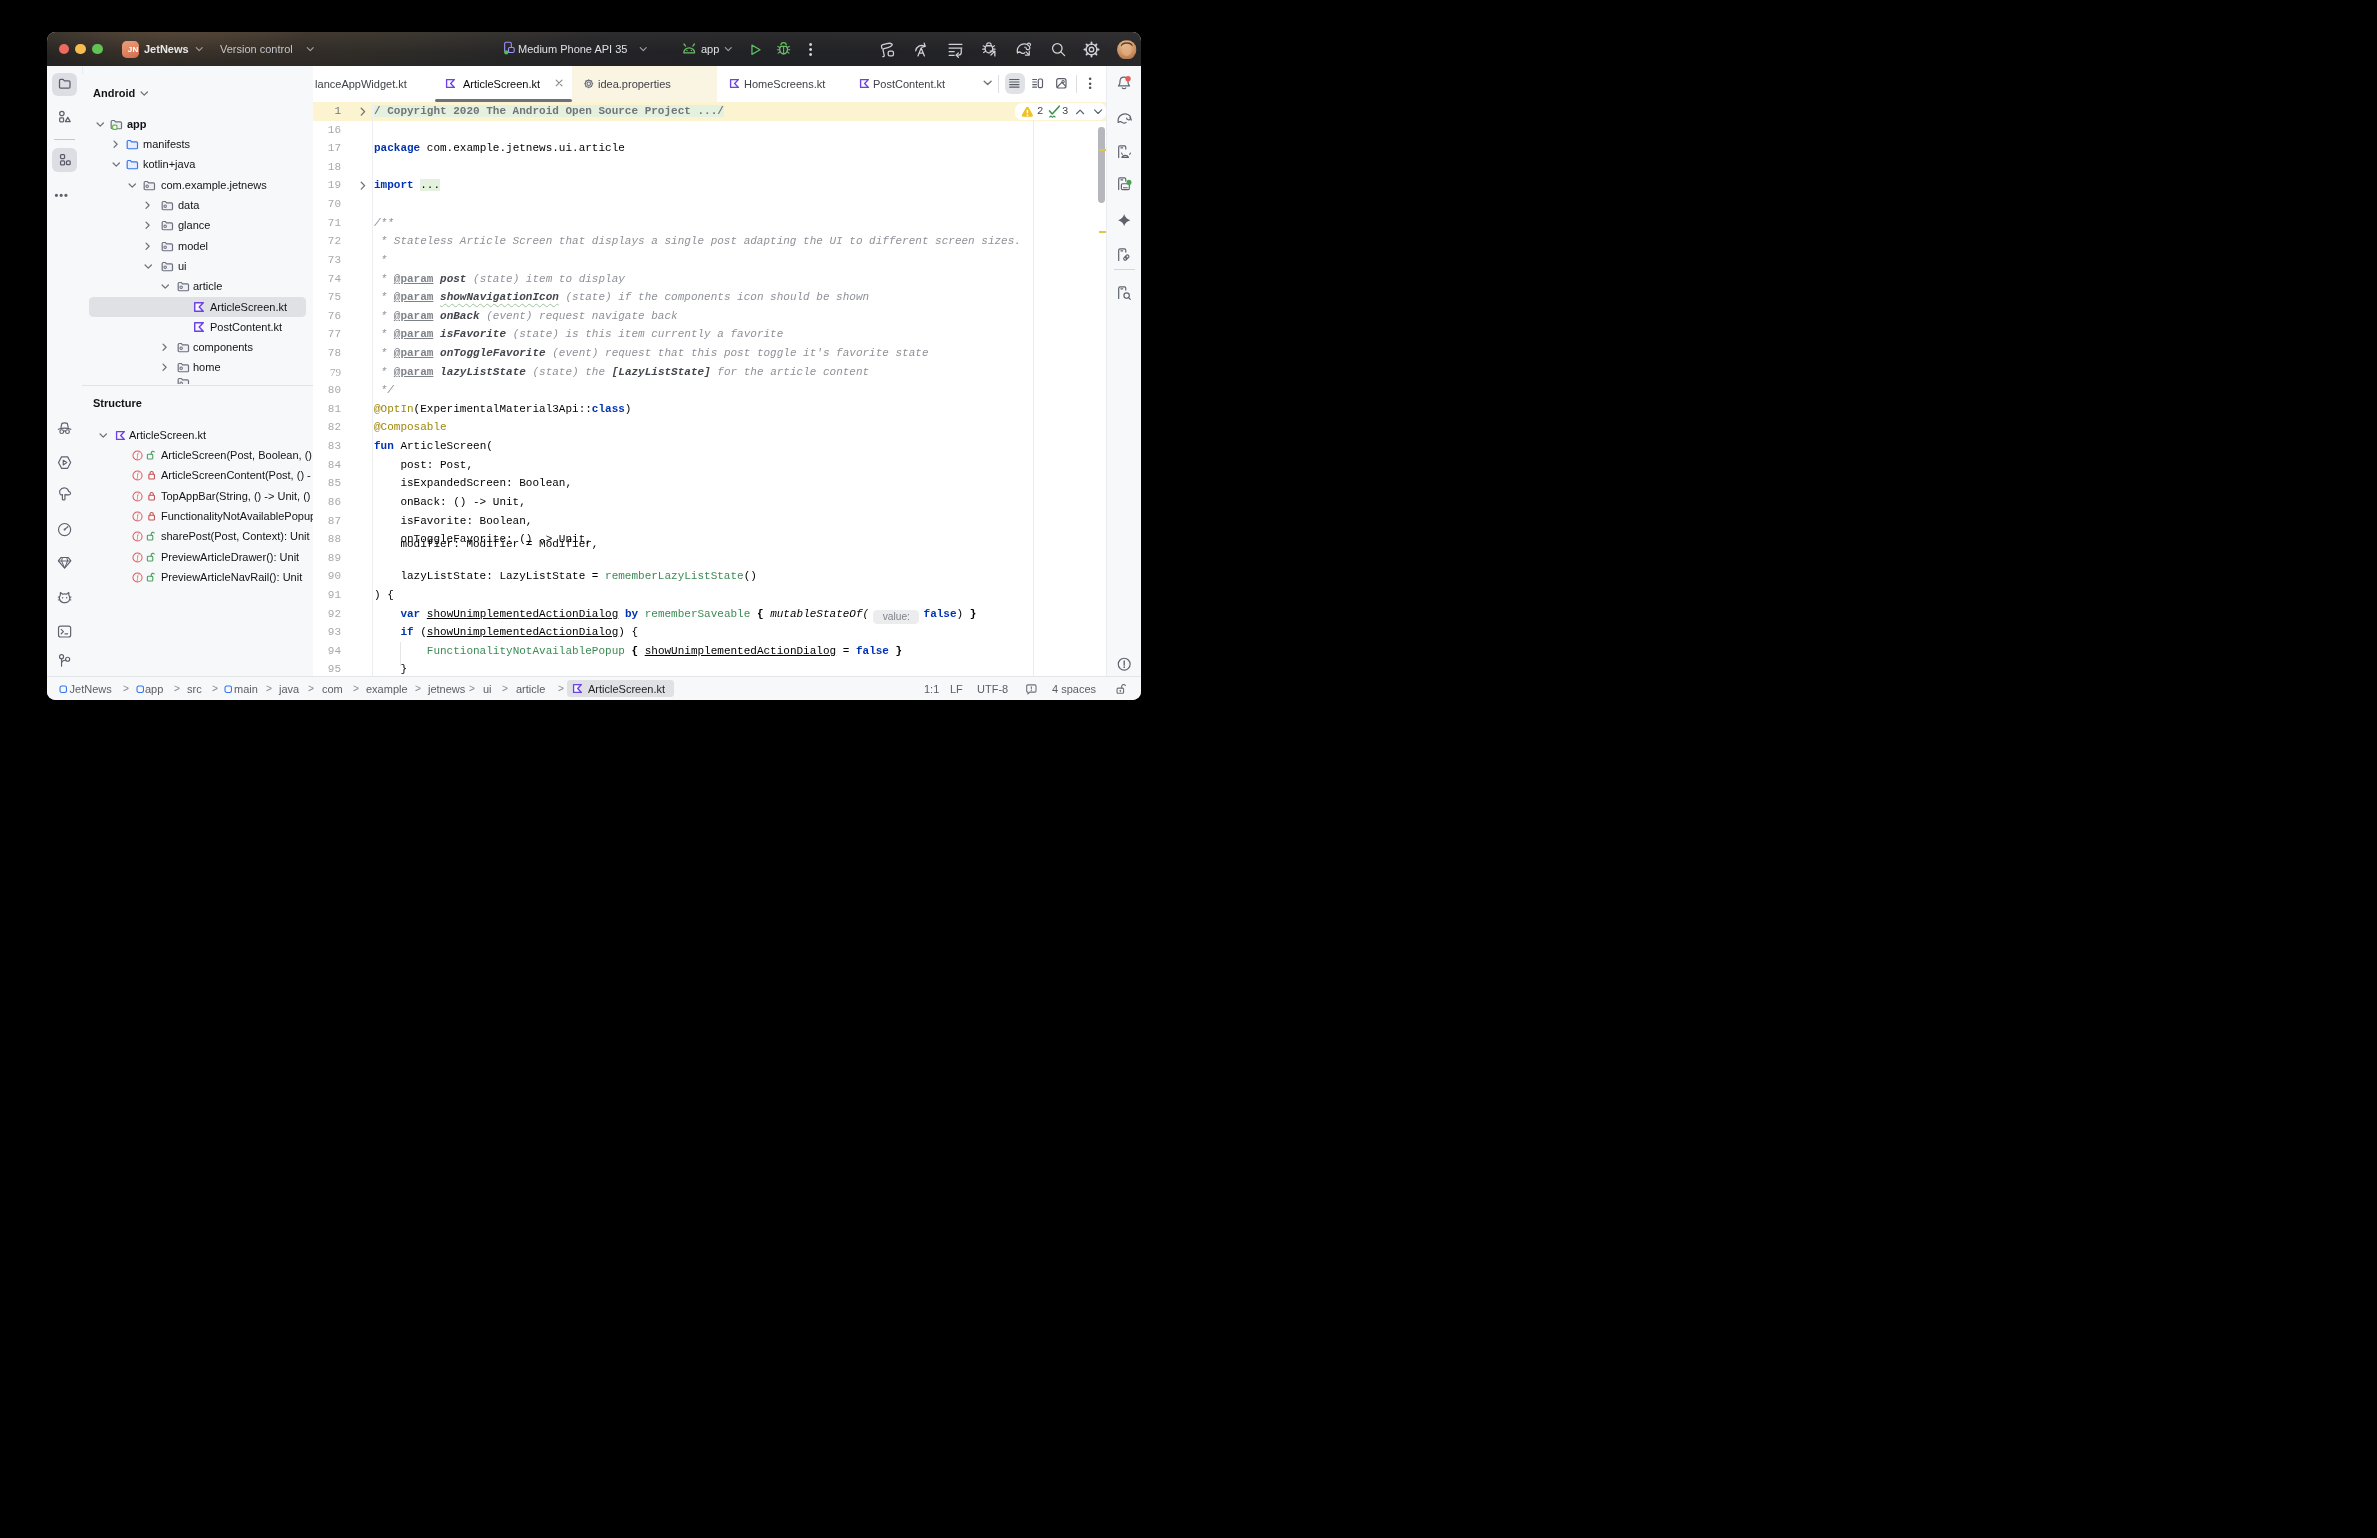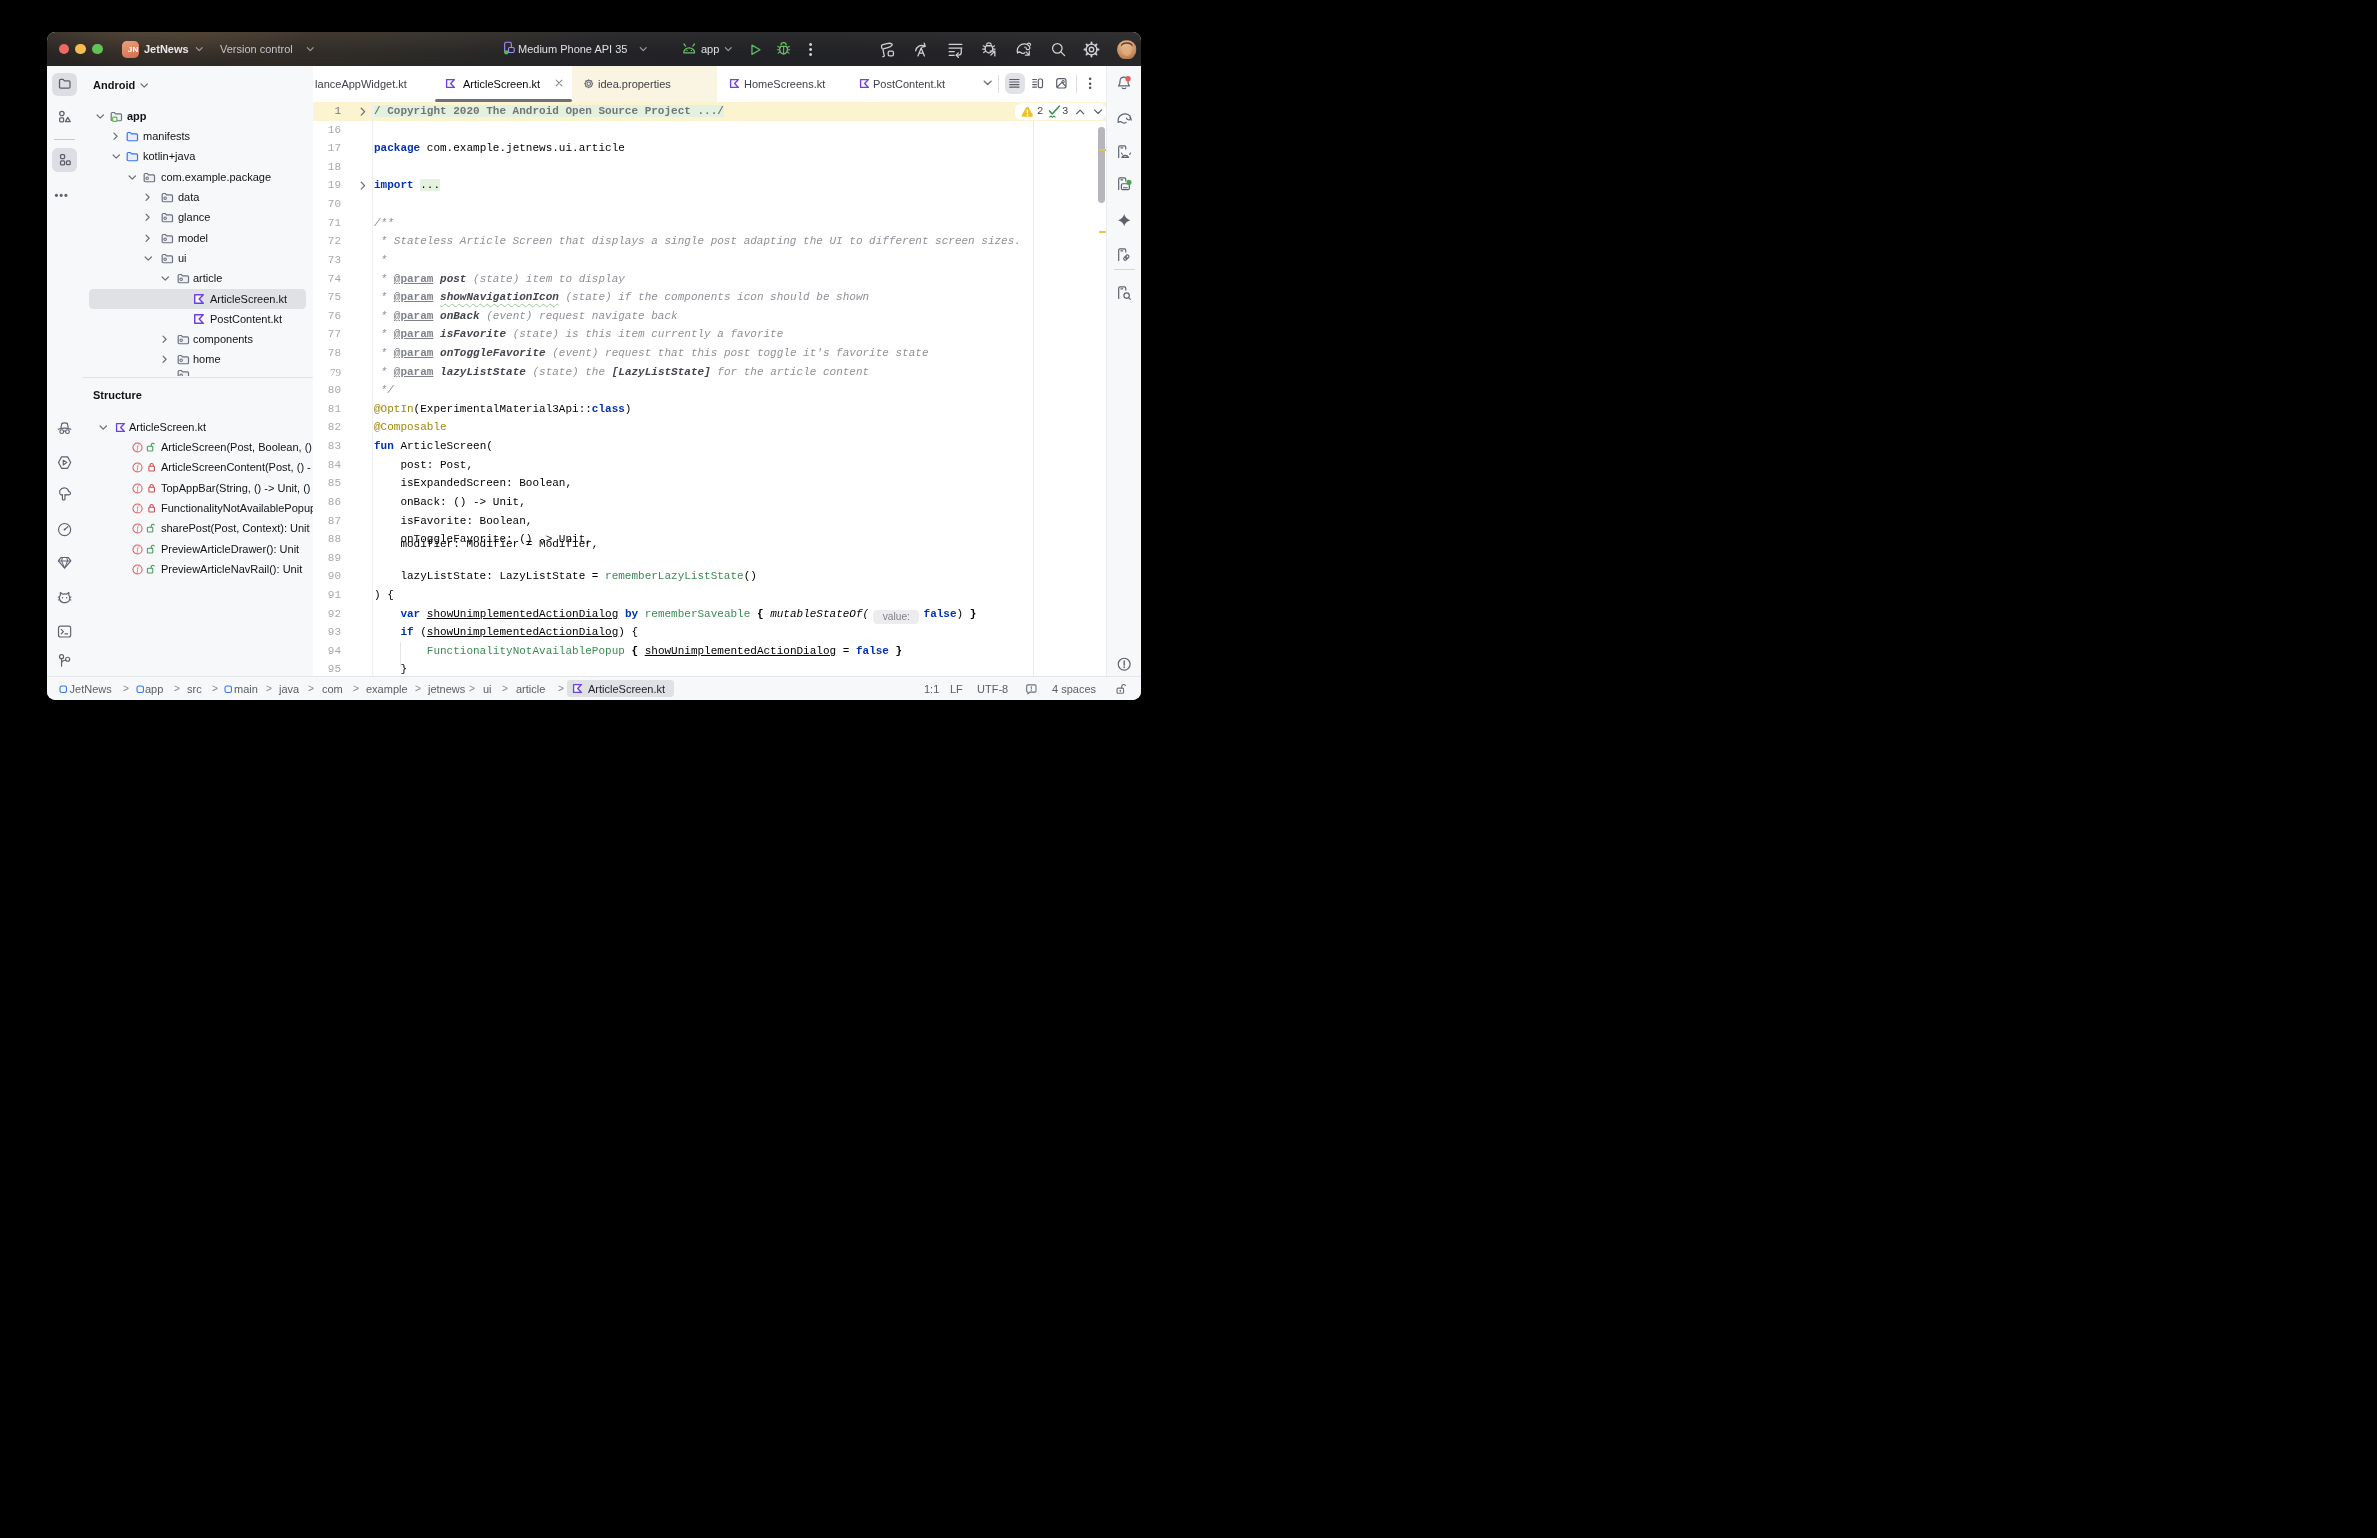--- a/index.html
+++ b/index.html
@@ -11,21 +11,21 @@
   #titlebar{position:absolute;left:0;top:0;width:100%;height:34px;
     background:
       radial-gradient(ellipse 237px 80px at 106px -21px, rgba(170,130,92,.34), rgba(170,130,92,0) 72%),
       radial-gradient(ellipse 423px 97px at 296px -42px, rgba(155,120,84,.22), rgba(155,120,84,0) 78%),
       linear-gradient(180deg, rgba(235,215,185,0.05), rgba(0,0,0,0) 60%),
       linear-gradient(90deg,#262422 0%,#2c2824 10%,#2f2a25 20%,#292826 34%,#232327 50%,#212226 66%,#232327 84%,#28272a 100%);}
   .tl{position:absolute;top:11.7px;width:10.5px;height:10.5px;border-radius:50%;}
   .ttext{position:absolute;top:0;height:34px;line-height:35px;font-size:11px;white-space:nowrap;}
   
   #stripeL{position:absolute;left:0;top:34px;width:35px;height:610px;border-right:0.8px solid #ebecf0;background:#f7f8fa;}
-  #project{position:absolute;left:35px;top:34px;width:231px;height:610px;background:#f7f8fa;border-right:0.8px solid #dcdee2;overflow:hidden;}
+  #project{position:absolute;left:35px;top:42px;width:231px;height:610px;background:#f7f8fa;border-right:0.8px solid #dcdee2;overflow:hidden;}
   #editor{position:absolute;left:266px;top:34px;width:794px;height:610px;background:#fff;overflow:hidden;}
   #stripeR{position:absolute;left:1059px;top:34px;width:35px;height:610px;border-left:0.8px solid #ebecf0;background:#f7f8fa;}
   #statusbar{position:absolute;left:0;top:644px;width:100%;height:24px;background:#f7f8fa;border-top:0.8px solid #e4e5e9;}
   .treerow{position:absolute;height:20.3px;line-height:20.3px;font-size:11px;color:#111317;white-space:nowrap;}
   .selrow{position:absolute;left:6.8px;width:217px;height:20.3px;background:#dfe1e5;border-radius:4.2px;}
   .ico{position:absolute;}
   
   #tabbar{position:absolute;left:0;top:0;width:794px;height:36px;background:#fff;}
   .tabtxt{position:absolute;top:0;height:36px;line-height:36px;font-size:11px;color:#3e4147;white-space:nowrap;}
   
@@ -247,21 +247,21 @@
         <span style="position:absolute;left:61px;">kotlin+java</span>
       </div>
     <div class="treerow" style="top:101px;">
         <svg class="ico" style="left:46px;top:8px;" width="8.5" height="6" viewBox="0 0 10 7">
           <path d="M1.3 1.2 L5 4.8 L8.7 1.2" stroke="#70737a" stroke-width="1.5" fill="none" stroke-linecap="round" stroke-linejoin="round"></path>
         </svg>
         <svg class="ico" style="left:61px;top:4.7px;" width="12.7" height="11" viewBox="0 0 15 13">
           <path d="M1.4 3.1 q0-1.3 1.3-1.3 L5.2 1.8 L6.6 3.5 L12.3 3.5 q1.3 0 1.3 1.3 L13.6 10.2 q0 1.3-1.3 1.3 L2.7 11.5 q-1.3 0-1.3-1.3 Z" fill="#eef0f3" stroke="#6c707e" stroke-width="1.4" stroke-linejoin="round"></path>
           <circle cx="4.9" cy="7.4" r="1.5" fill="none" stroke="#6c707e" stroke-width="1.2"></circle>
         </svg>
-        <span style="position:absolute;left:79px;">com.example.package</span>
+        <span style="position:absolute;left:79px;">com.example.jetnews</span>
       </div>
     <div class="treerow" style="top:121px;">
         <svg class="ico" style="left:63px;top:6.3px;" width="6" height="8.5" viewBox="0 0 7 10">
           <path d="M1.2 1.3 L4.8 5 L1.2 8.7" stroke="#70737a" stroke-width="1.5" fill="none" stroke-linecap="round" stroke-linejoin="round"></path>
         </svg>
         <svg class="ico" style="left:79px;top:4.7px;" width="12.7" height="11" viewBox="0 0 15 13">
           <path d="M1.4 3.1 q0-1.3 1.3-1.3 L5.2 1.8 L6.6 3.5 L12.3 3.5 q1.3 0 1.3 1.3 L13.6 10.2 q0 1.3-1.3 1.3 L2.7 11.5 q-1.3 0-1.3-1.3 Z" fill="#eef0f3" stroke="#6c707e" stroke-width="1.4" stroke-linejoin="round"></path>
           <circle cx="4.9" cy="7.4" r="1.5" fill="none" stroke="#6c707e" stroke-width="1.2"></circle>
         </svg>
         <span style="position:absolute;left:96px;">data</span>

